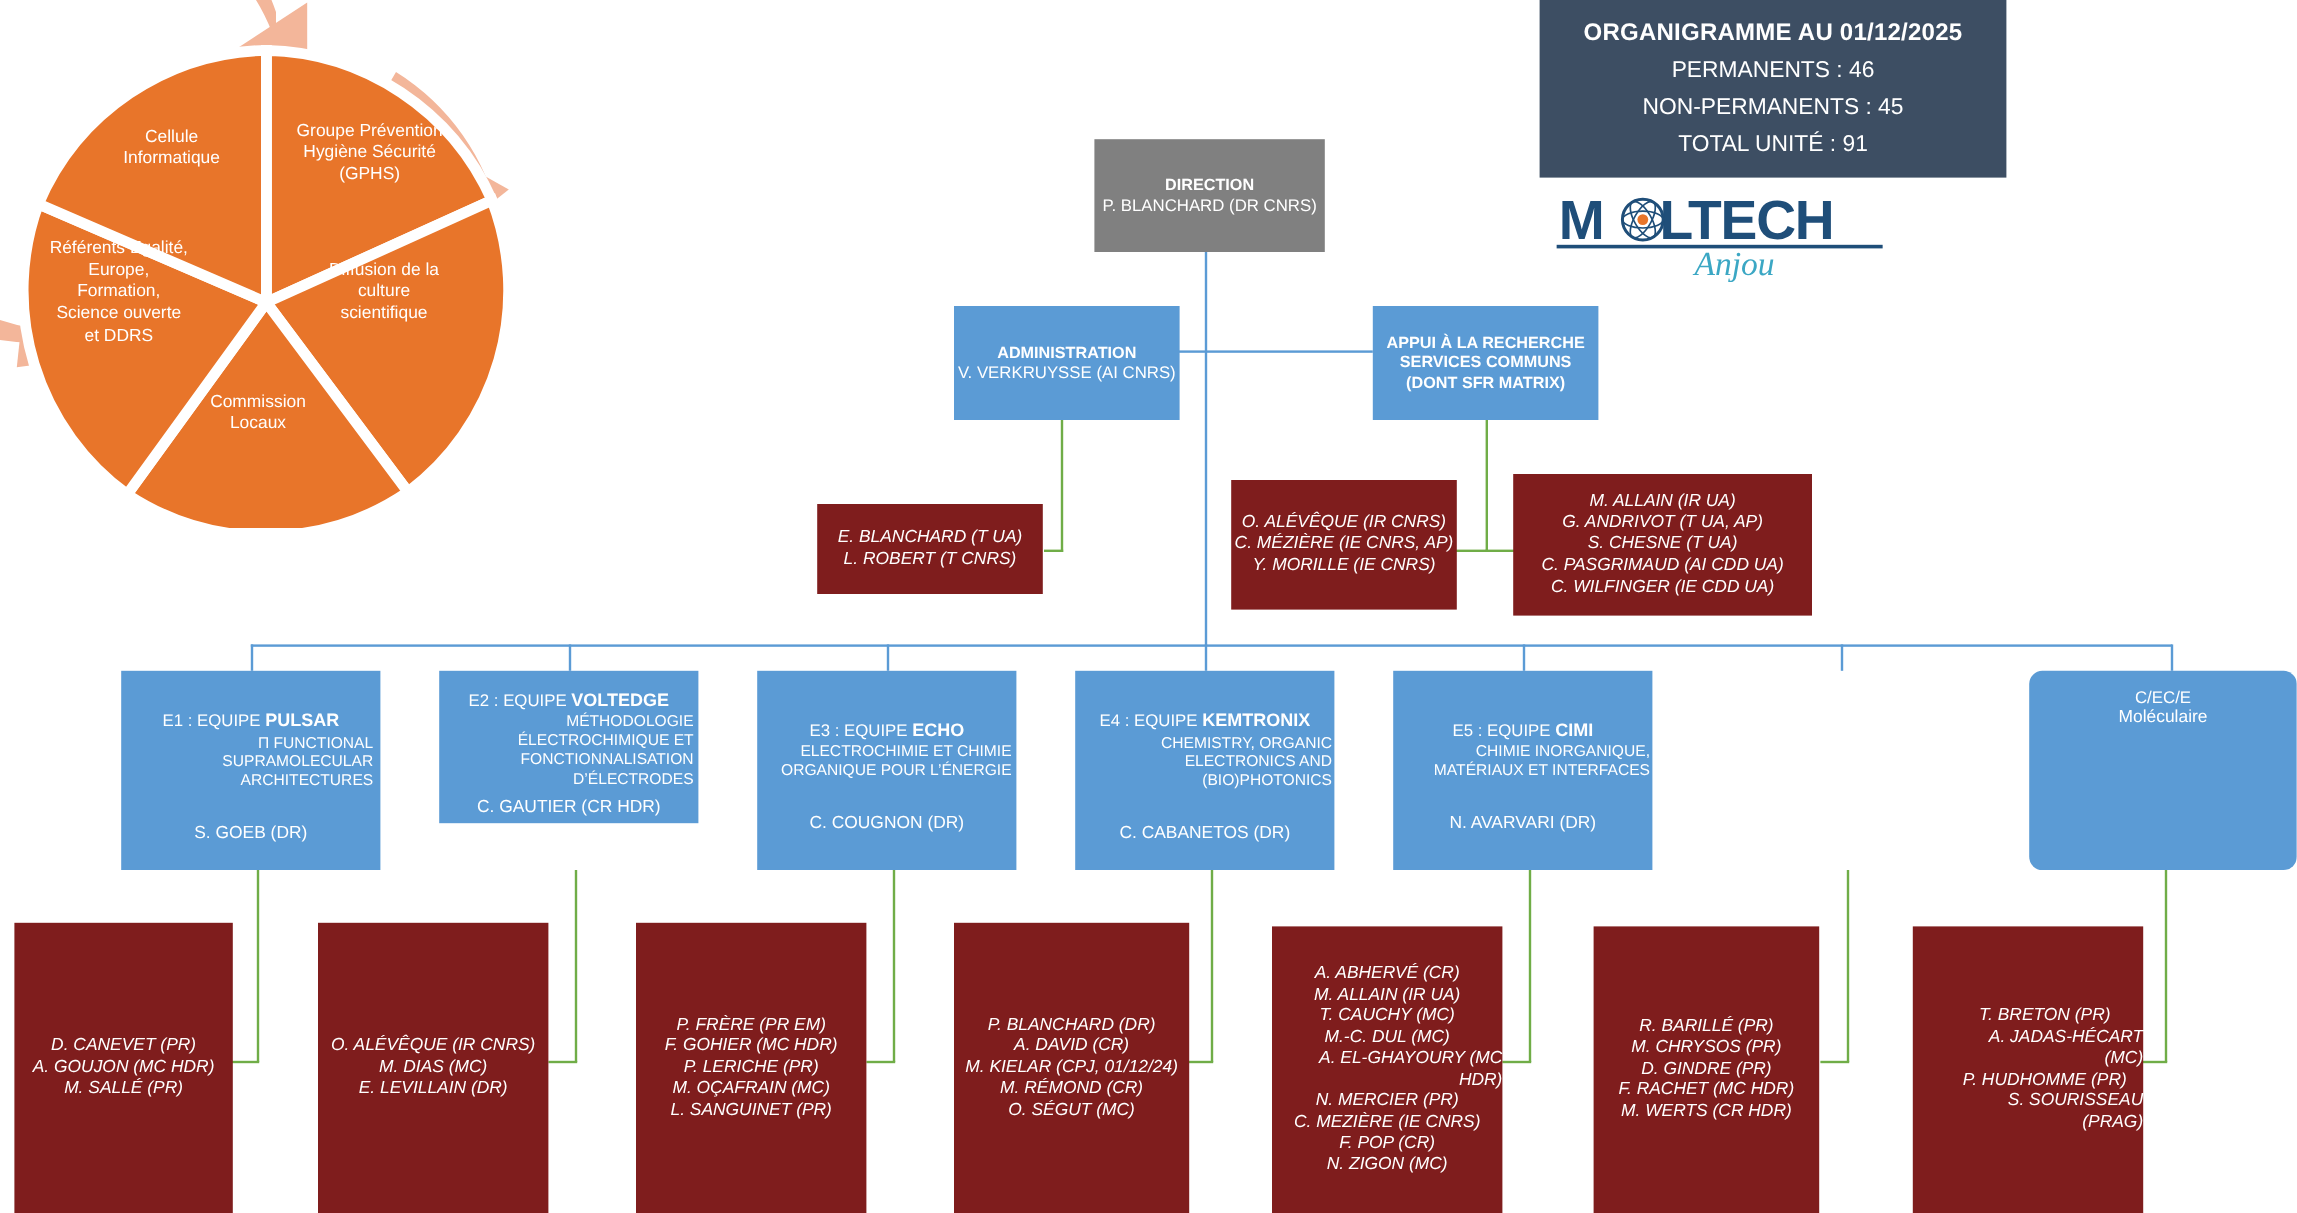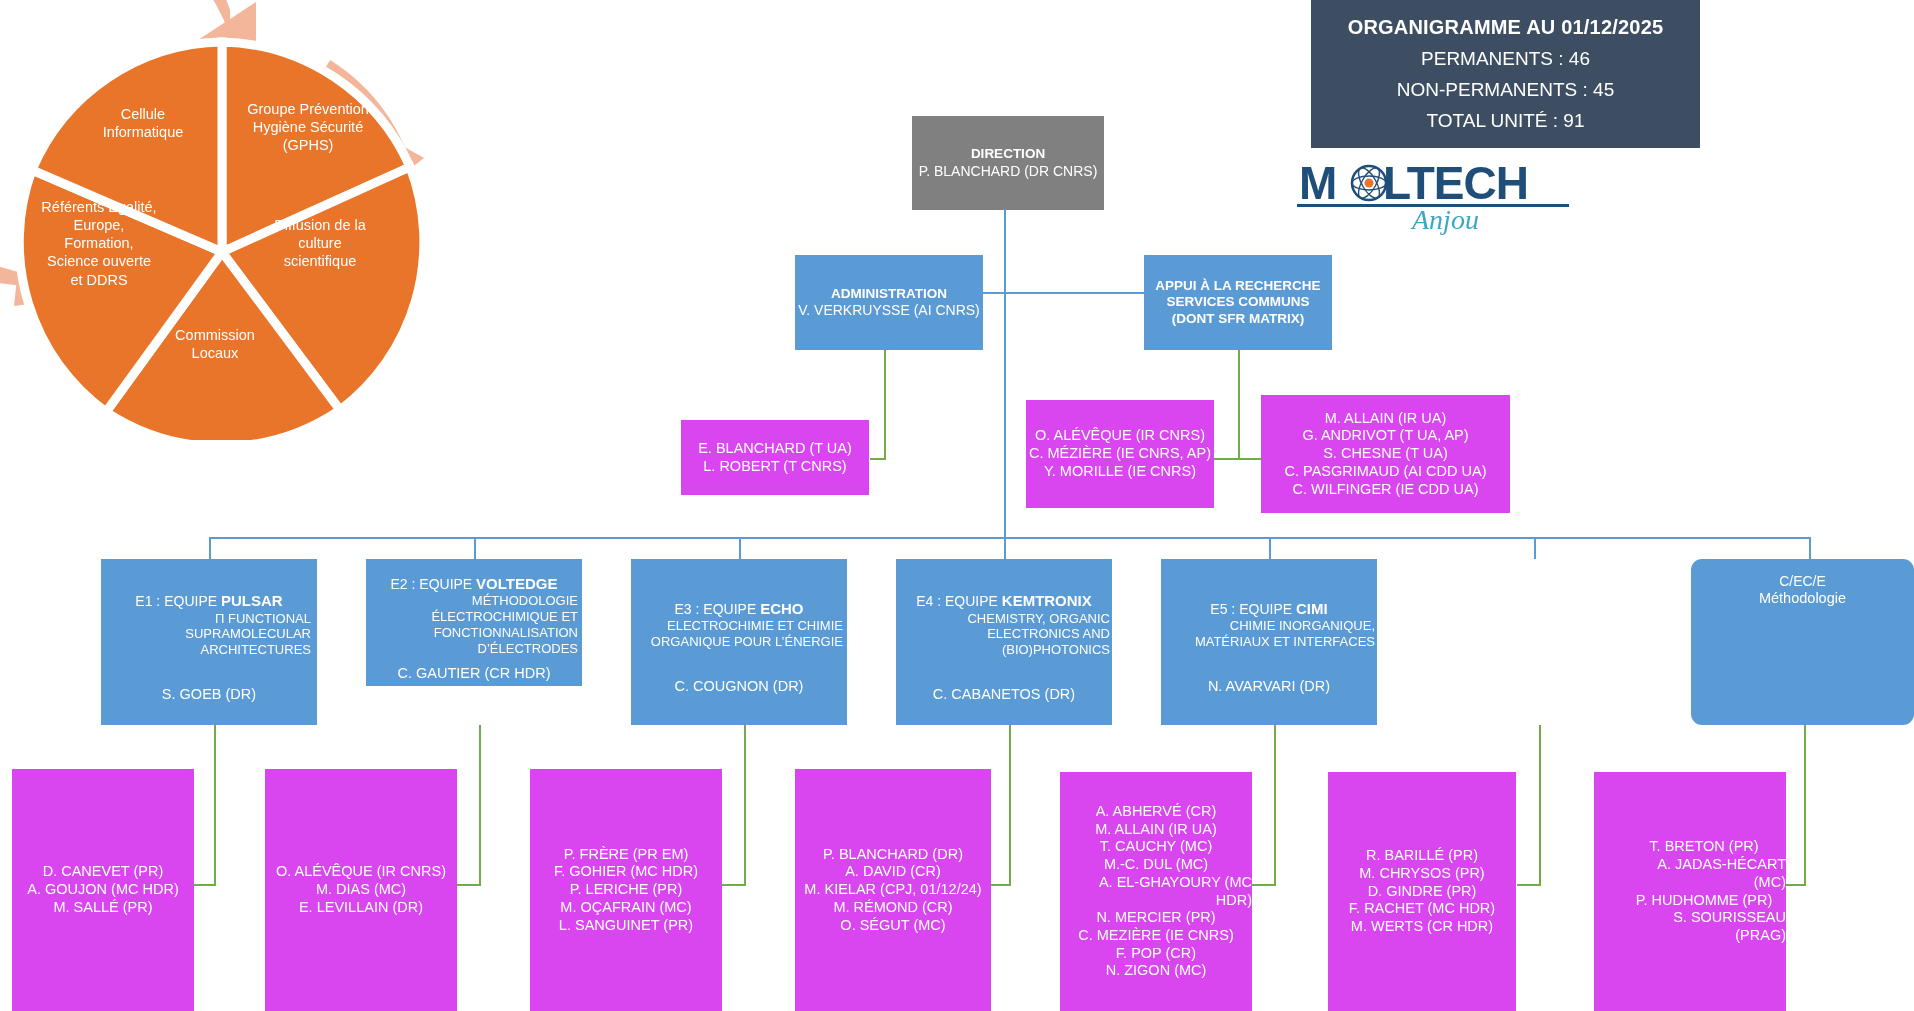--- a/index.html
+++ b/index.html
@@ -16,39 +16,38 @@
     position: absolute;
     display: flex;
     flex-direction: column;
     align-items: center;
     justify-content: center;
     text-align: right;
     color: #ffffff;
     line-height: 1.22;
   }
   .blue   { background: #5b9bd5; }
-  .green  { background: #d946ef; }
+  .green  { background: #7f1d1d; font-style: italic; }
   .grey   { background: #808080; }
 
   
   .sc { text-transform: uppercase; }
 
   
   .vline, .hline { position: absolute; background: #5b9bd5; }
   .vline { width: 2px; }
   .hline { height: 2px; }
   .vline.g, .hline.g { background: #70ad47; }
 
   
   #hdr {
     position: absolute; left: 1283px; top: 0px; width: 389px; height: 148px;
     background: #3d4e63; color: #fff;
     display: flex; flex-direction: column; align-items: center; justify-content: center;
     gap: 9px;
-    margin-left: 28px;
   }
   #hdr .t1 { font-size: 20px; font-weight: bold; letter-spacing: .2px; }
   #hdr .t2 { font-size: 19px; }
 
   
   #logo { position: absolute; left: 1297px; top: 155px; width: 272px; height: 80px; }
 
   
   #wheel { position: absolute; left: 0px; top: 0px; width: 460px; height: 440px; }
   .wedge-label {
@@ -235,21 +234,21 @@
     <div class="team-code sc">
       <span>E5 : Equipe </span><b>CIMI</b>
     </div>
     <div class="team-desc sc">Chimie Inorganique, Matériaux et Interfaces</div>
     <div class="team-lead sc">N. Avarvari (DR)</div>
   </div>
 
 
   <div class="box blue" style="left:1691px; top:559px; width:223px; height:166px; padding:14px 4px 0; justify-content:flex-start;border-radius:11px;">
     <div class="team-code">C/EC/E</div>
-    <div class="team-desc" style="font-size:14.5px;">Méthodologie</div>
+    <div class="team-desc" style="font-size:14.5px;">Moléculaire</div>
   </div>
 
   <div class="vline g" style="left:214px; top:725px; height:160px;"></div>
   <div class="hline g" style="left:192px; top:884px; width:24px;"></div>
   <div class="vline g" style="left:479px; top:725px; height:160px;"></div>
   <div class="hline g" style="left:457px; top:884px; width:24px;"></div>
   <div class="vline g" style="left:744px; top:725px; height:160px;"></div>
   <div class="hline g" style="left:722px; top:884px; width:24px;"></div>
   <div class="vline g" style="left:1009px; top:725px; height:160px;"></div>
   <div class="hline g" style="left:987px; top:884px; width:24px;"></div>

